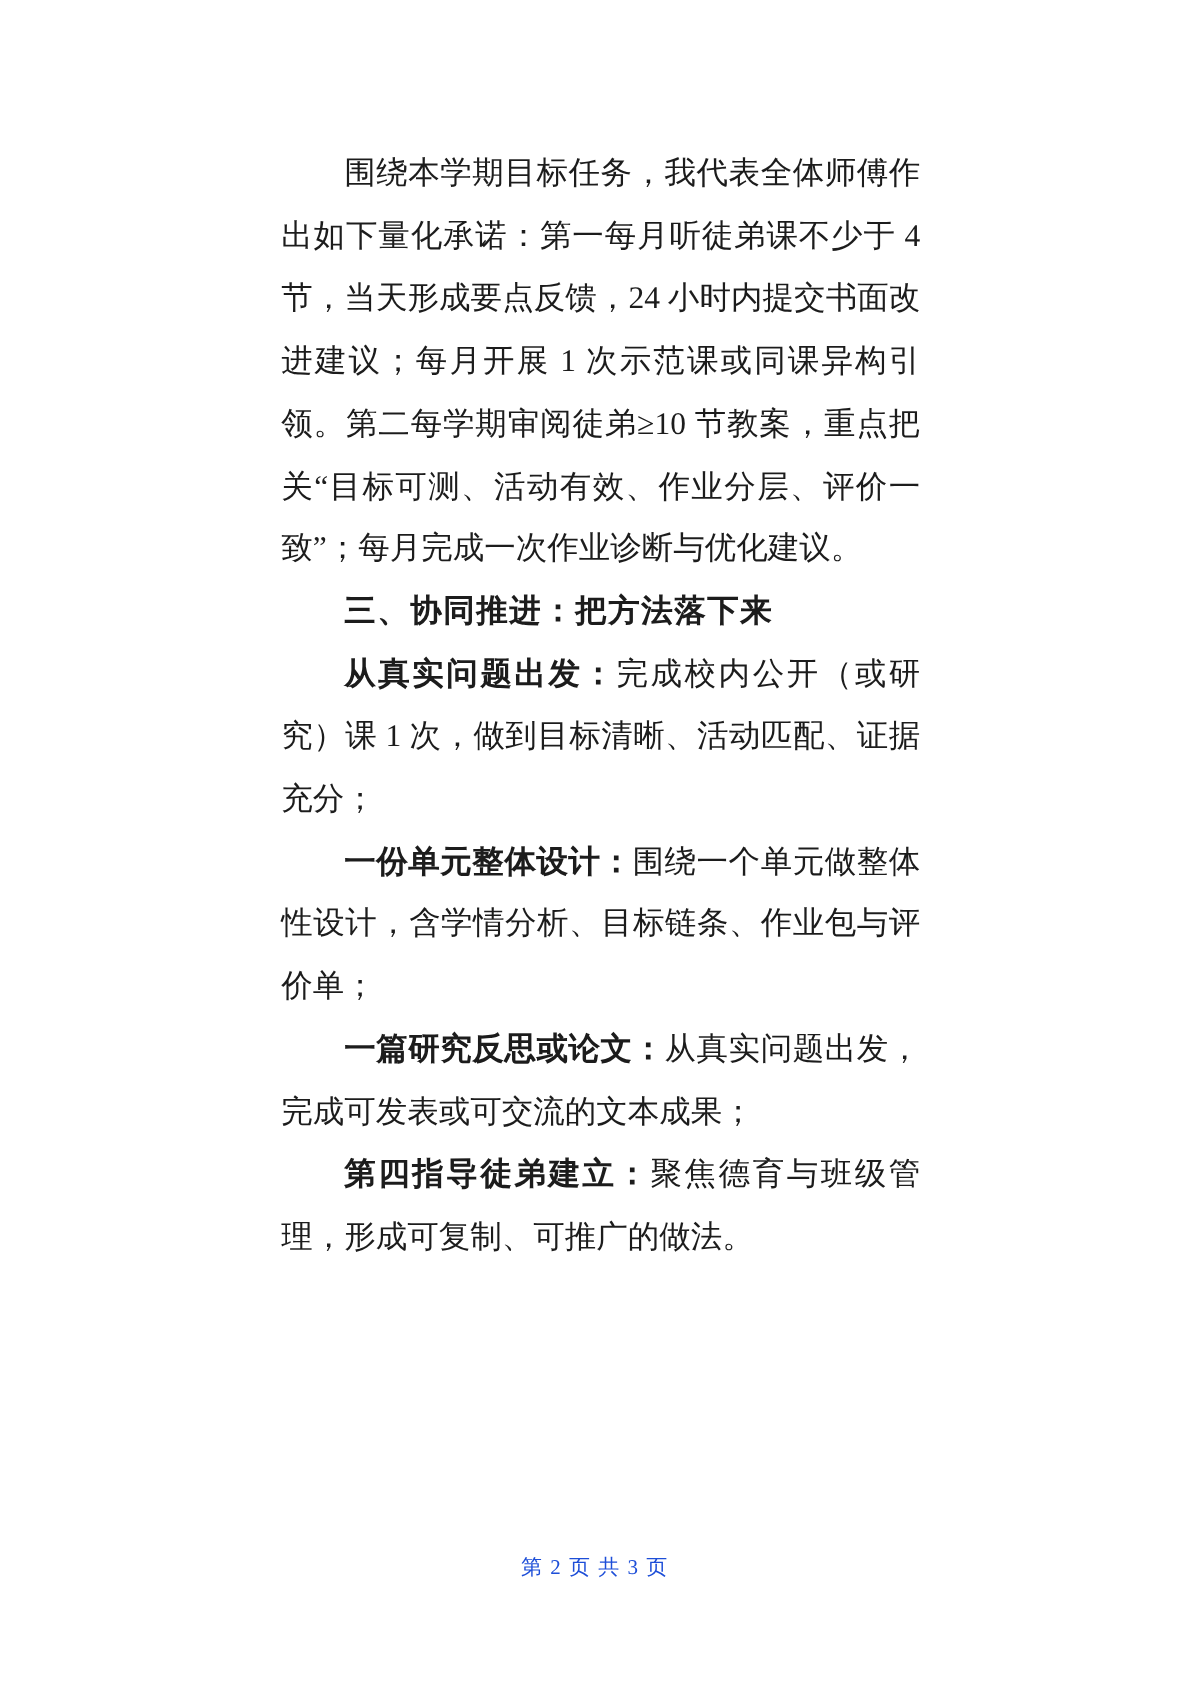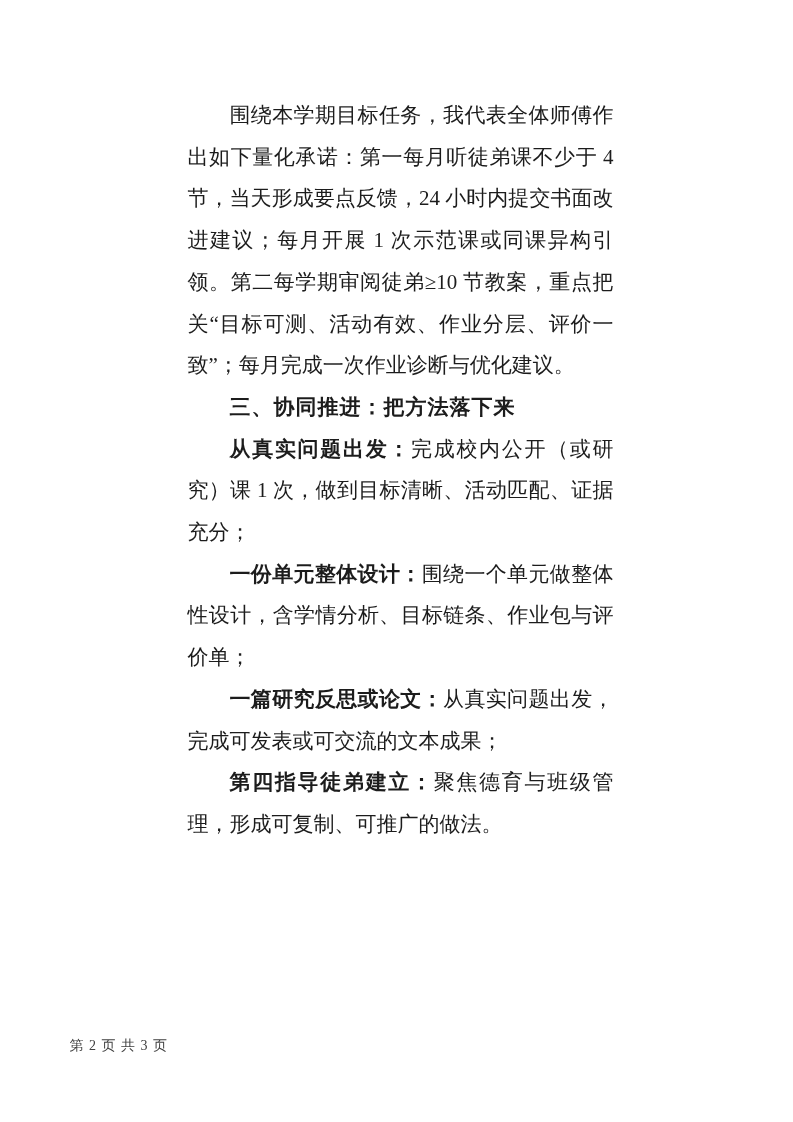--- a/index.html
+++ b/index.html
@@ -36,23 +36,24 @@
     line-height: 41.7px;
     text-indent: 2em;
     font-weight: 700;
     letter-spacing: 1px;
   }
   .footer {
     position: absolute;
     left: 0;
     right: 0;
     top: 1036px;
+    text-align: center;
     font-size: 14px;
     line-height: 20px;
-    color: #404040;
+    color: #1d4ed8;
     letter-spacing: 1px;
   }
 </style>
 </head>
 <body>
 
 <div class="page">
 
   <p class="para"><span class="run-label"></span><span>围绕本学期目标任务，我代表全体师傅作出如下量化承诺：第一每月听徒弟课不少于 4 节，当天形成要点反馈，24 小时内提交书面改进建议；每月开展 1 次示范课或同课异构引领。第二每学期审阅徒弟≥10 节教案，重点把关“目标可测、活动有效、作业分层、评价一致”；每月完成一次作业诊断与优化建议。</span></p>
 

